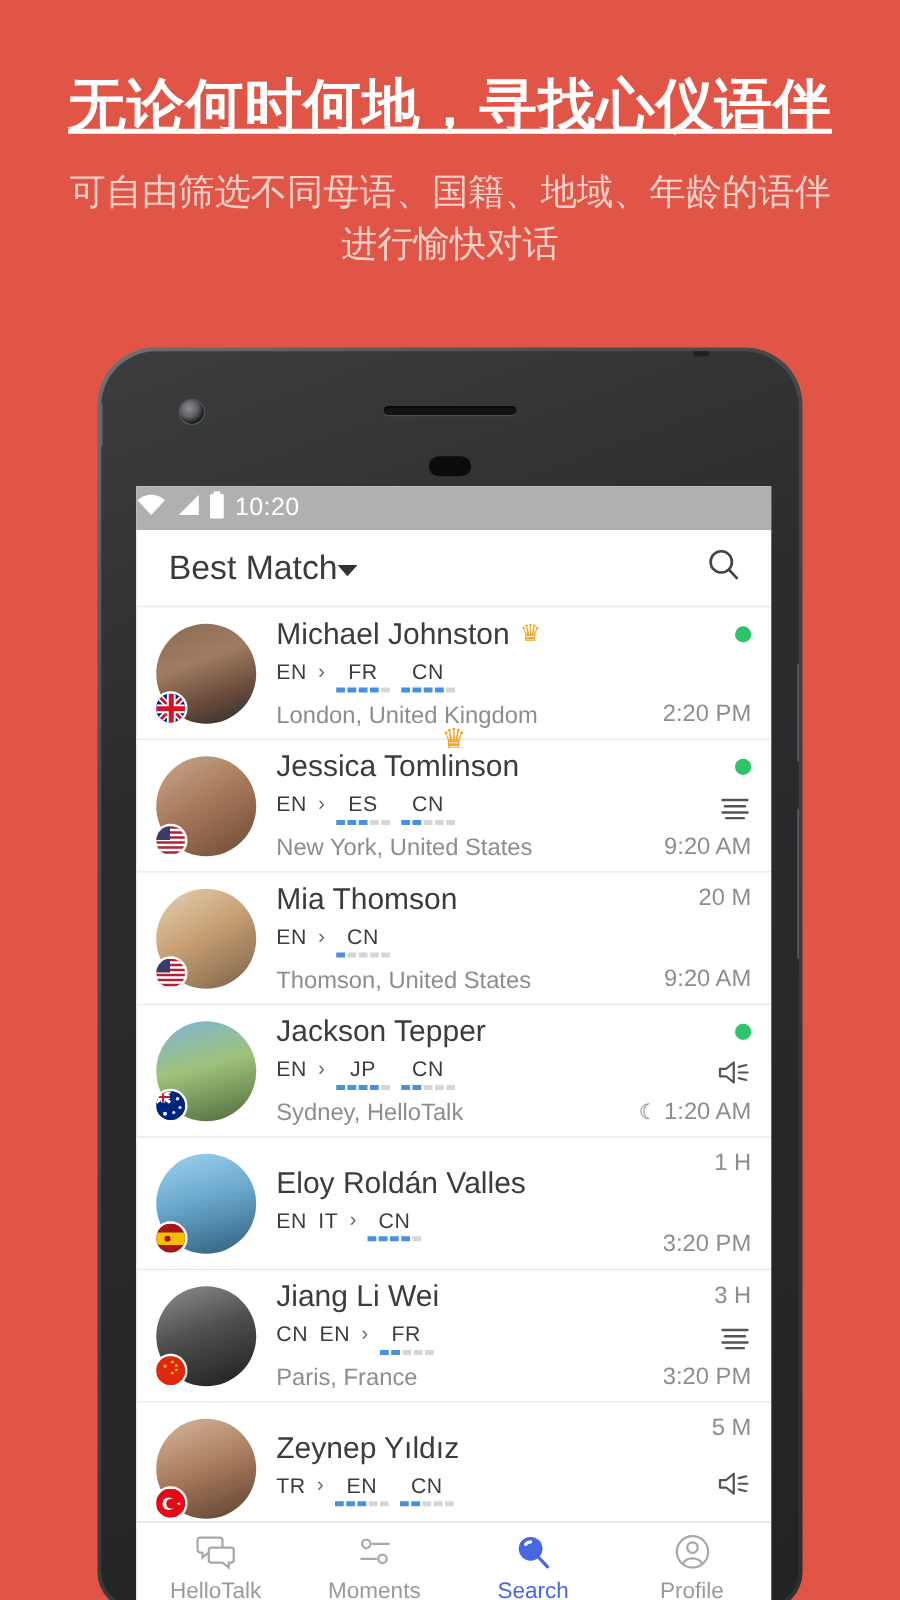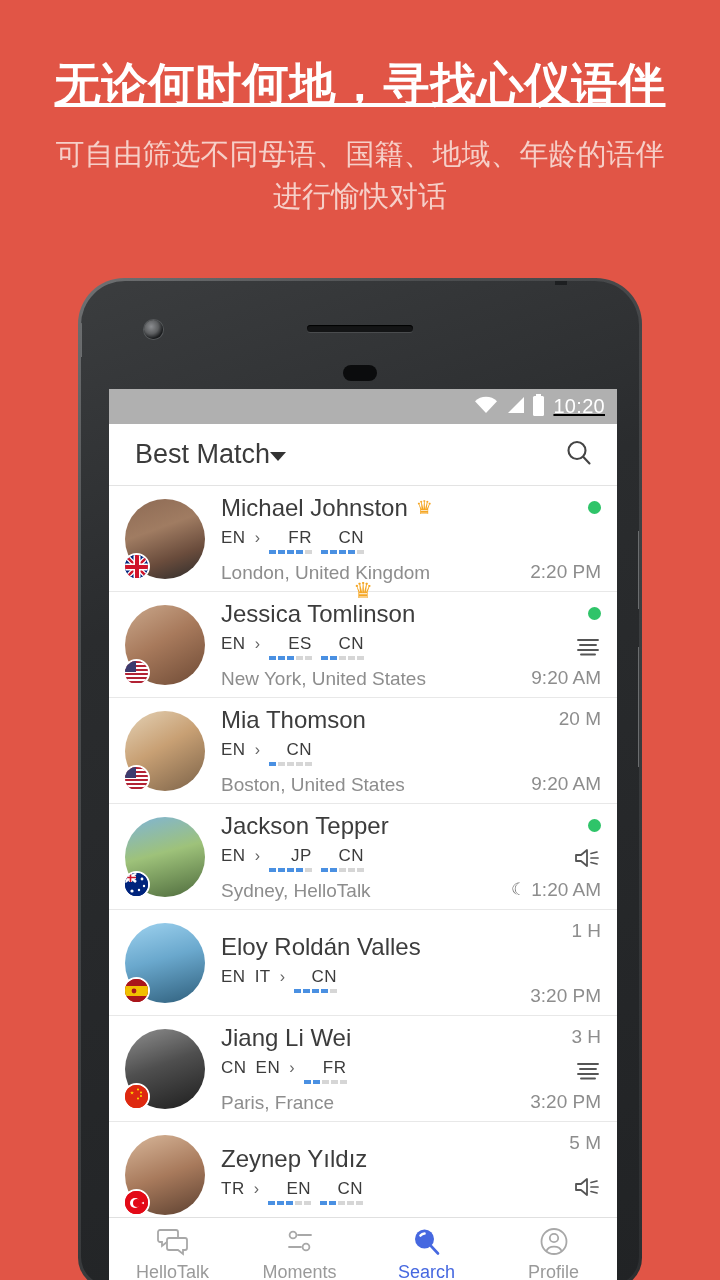--- a/index.html
+++ b/index.html
@@ -84,22 +84,22 @@
     left:28px; top:108px;
     width:508px; height:902px;
     background:#ffffff;
     overflow:hidden;
     display:flex; flex-direction:column;
   }
 
   
   .statusbar {
     height:35px; background:#b0b0b0; flex:0 0 35px;
-    display:flex; align-items:center; justify-content:flex-end;
-    padding-right:12px; gap:8px;text-decoration:underline;
+    display:flex; align-items:center; justify-content:flex-start;
+    padding-right:12px; gap:8px;
   }
   .sb-icons { display:flex; align-items:center; gap:7px; }
   .sb-time { color:#fff; font-size:20px; letter-spacing:.3px; }
 
   
   .appbar {
     flex:0 0 62px; background:#fff;
     display:flex; align-items:center; justify-content:space-between;
     padding:0 22px 0 26px;
     border-bottom:1px solid #e3e3e3;
@@ -132,21 +132,21 @@
     background:#ddd;
   }
   .row-main { flex:1 1 auto; padding-left:16px; min-width:0; }
   .row-top { display:flex; align-items:center; }
   .name {
     font-size:24px; color:#3c3c3c; white-space:nowrap;
     overflow:hidden; text-overflow:ellipsis;
   }
   .crown-inline { margin-left:8px; font-size:19px; line-height:1; color:#f5a623; }
   .langs { display:flex; align-items:flex-start; gap:9px; margin-top:7px; }
-  .lang { display:flex; flex-direction:column; align-items:flex-end; }
+  .lang { display:flex; flex-direction:column; align-items:center; }
   .lang-code { font-size:17px; color:#3c3c3c; letter-spacing:.5px; line-height:1; }
   .lang-bar { height:4px; margin-top:4px; background:#2fc469; border-radius:1px; }
   .lang-dots { display:flex; gap:2px; margin-top:4px; }
   .lang-dots i { width:7px; height:4px; background:#d6d6d6; display:block; }
   .lang-dots i.on { background:#4a90e2; }
   .arrow { font-size:16px; color:#666; line-height:1; padding-top:1px; }
   .loc { font-size:19px; color:#8d8d8d; margin-top:8px; white-space:nowrap; overflow:hidden; text-overflow:ellipsis; }
   .row-right {
     flex:0 0 auto; align-self:stretch; padding:10px 2px 8px 8px;
     display:flex; flex-direction:column; align-items:flex-end; justify-content:space-between;
@@ -383,21 +383,21 @@
                   <div class="lang-code">CN</div>
                   <div class="lang-dots">
                     <i class="on"></i>
                     <i></i>
                     <i></i>
                     <i></i>
                     <i></i>
                   </div>
                 </div>
               </div>
-              <div class="loc">Boston, United States</div>
+              <div class="loc">Thomson, United States</div>
             </div>
             <div class="row-right">
               <div class="meta-top">20 M</div>
               <div class="meta-mid"></div>
               <div class="meta-bot">
                 <span>9:20 AM</span>
               </div>
             </div>
           </div>
           <div class="row">

